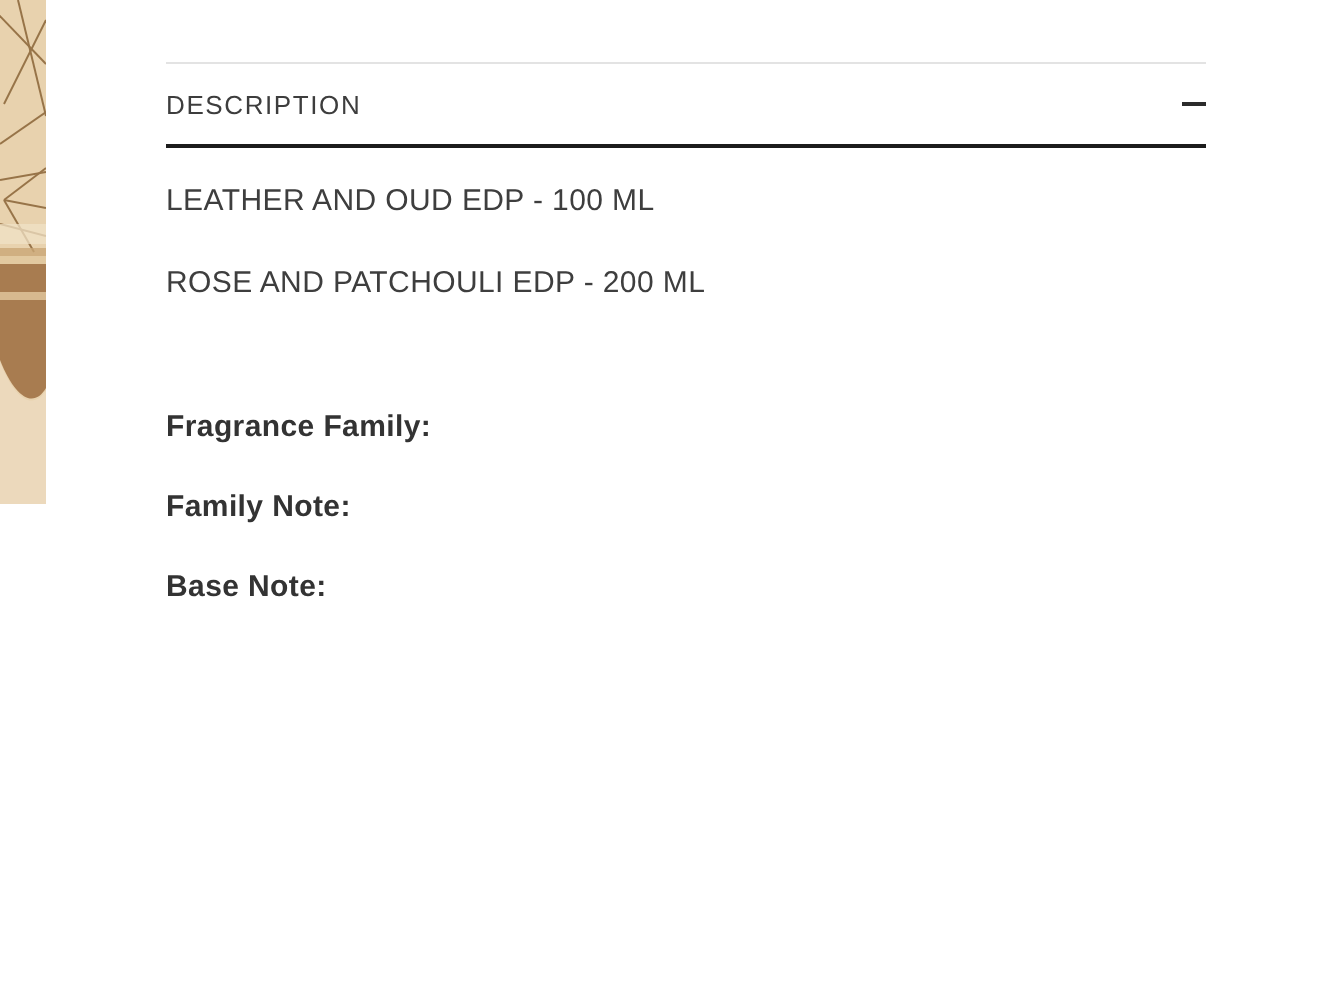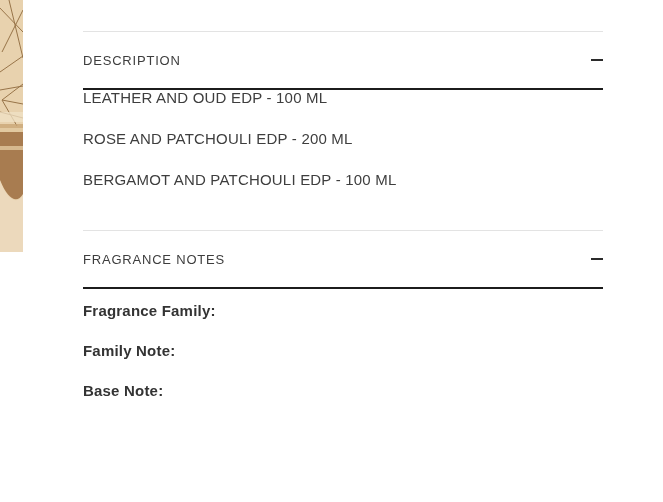--- a/index.html
+++ b/index.html
@@ -20,21 +20,21 @@
   }
 
   
   .content {
     position: absolute;
     left: 83px; top: 0;
     width: 520px;
   }
 
   .accordion-header {
-    height: 59px;
+    height: 43px;
     display: flex;
     align-items: center;
     justify-content: space-between;
     border-top: 1px solid #e3e3e3;
     border-bottom: 2px solid #1c1c1c;
     cursor: pointer;
     background: transparent;
     width: 100%;
   }
   .accordion-title {
@@ -45,21 +45,21 @@
   }
   .minus-icon {
     display: inline-block;
     width: 12px; height: 2px;
     background: #2b2b2b;
     margin-right: 0px;
   }
 
   .section-desc { margin-top: 31px; }
 
-  .desc-body { }
+  .desc-body { padding-top: 19px; }
   .desc-item {
     font-size: 15px;
     line-height: 15px;
     color: #3e3e3e;
     letter-spacing: 0.2px;
     margin-bottom: 26px;
   }
   .desc-item:last-child { margin-bottom: 0; }
 
   .section-notes { margin-top: 43px; }
@@ -112,29 +112,24 @@
 <div class="content">
 
   <section class="section-desc">
     <div class="accordion-header">
       <span class="accordion-title">DESCRIPTION</span>
       <span class="minus-icon"></span>
     </div>
     <div class="desc-body">
       <div class="desc-item">LEATHER AND OUD EDP - 100 ML</div>
       <div class="desc-item">ROSE AND PATCHOULI EDP - 200 ML</div>
-      <div class="desc-item">BERGAMOT AND PATCHOULI EDP - 100 ML</div>
     </div>
   </section>
 
   <section class="section-notes">
-    <div class="accordion-header">
-      <span class="accordion-title">FRAGRANCE NOTES</span>
-      <span class="minus-icon"></span>
-    </div>
     <div class="notes-body">
       <div class="note-label">Fragrance Family:</div>
       <div class="note-label">Family Note:</div>
       <div class="note-label">Base Note:</div>
     </div>
   </section>
 
 </div>
 
 </body></html>

